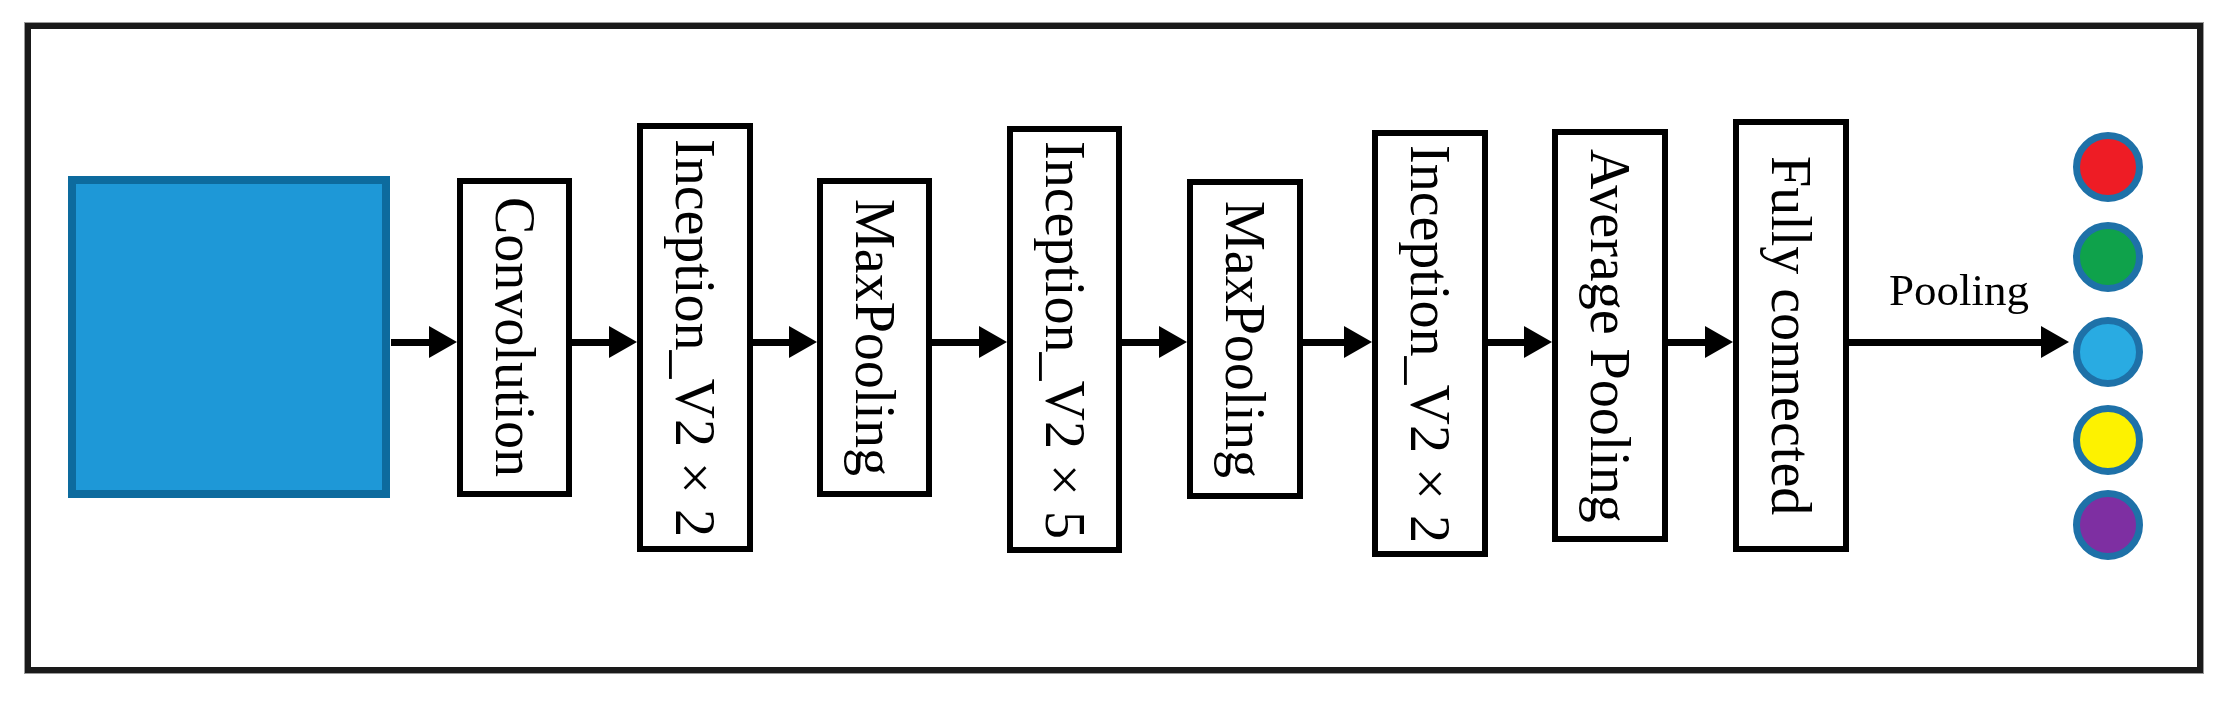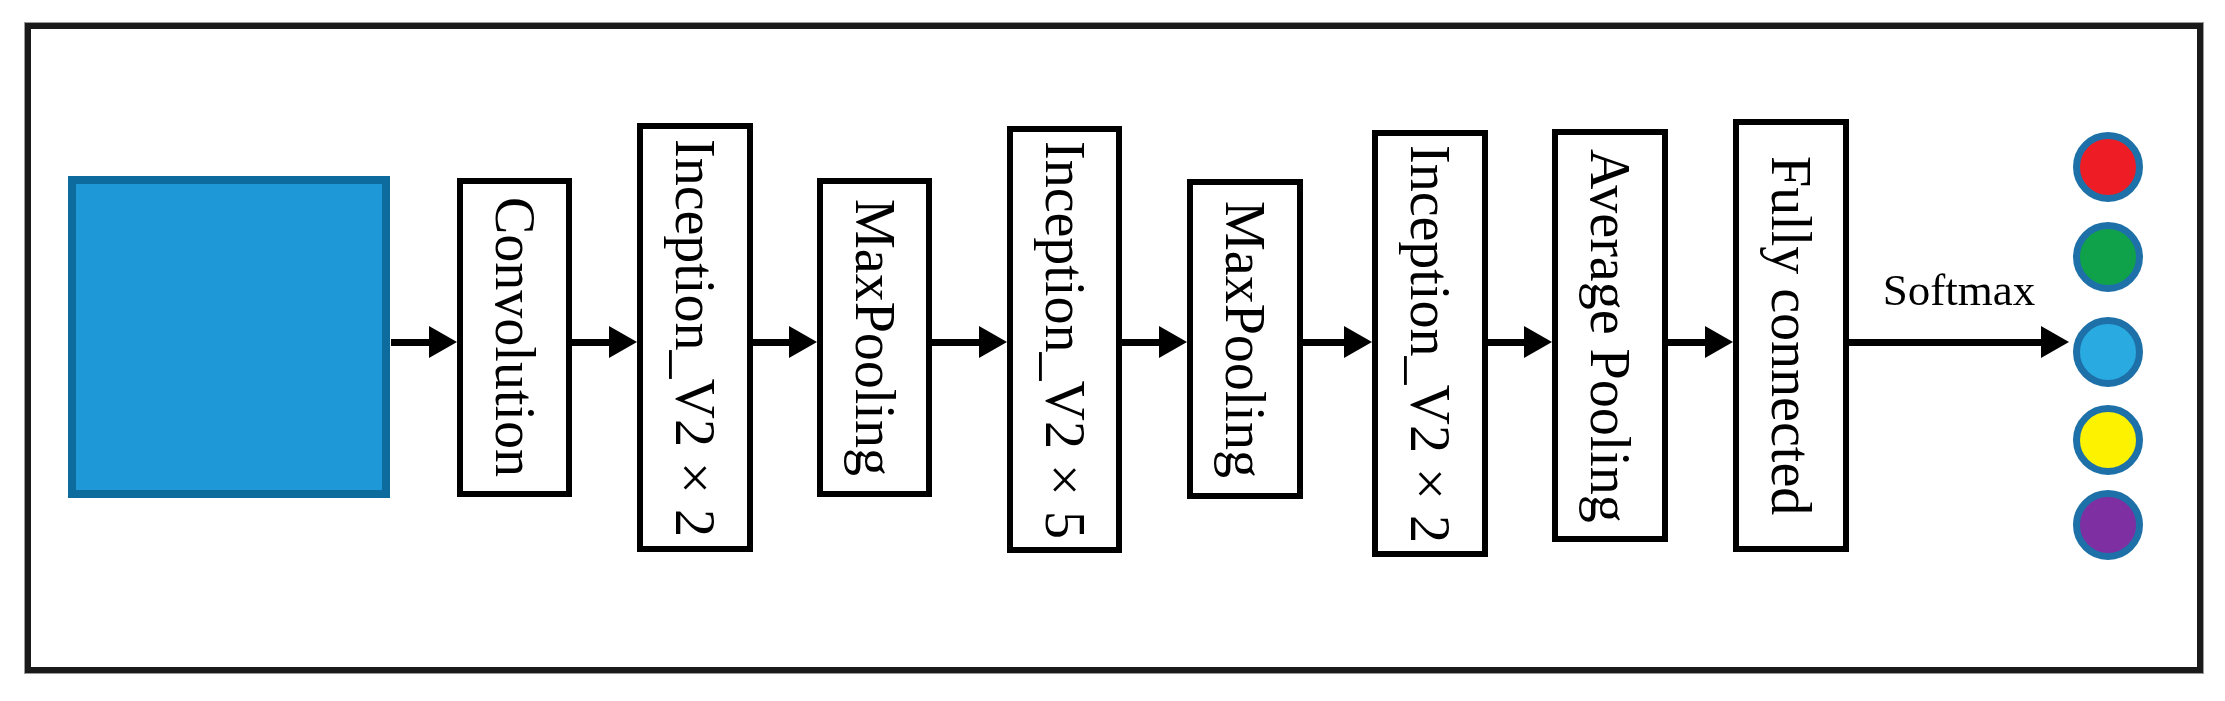--- a/index.html
+++ b/index.html
@@ -196,21 +196,21 @@
 
   <div class="arrow a7">
     <span class="shaft"></span>
     <span class="head"></span>
   </div>
 
   <div class="box s7">
     <span class="vtext">Fully connected</span>
   </div>
 
-  <div class="softmax-label">Softmax</div>
+  <div class="softmax-label">Pooling</div>
 
   <div class="arrow a8">
     <span class="shaft"></span>
     <span class="head"></span>
   </div>
 
   <div class="circle c0" style="background-color: rgb(238, 28, 37); border-color: rgb(30, 113, 168);"></div>
   <div class="circle c1" style="background-color: rgb(15, 162, 75); border-color: rgb(30, 113, 168);"></div>
   <div class="circle c2" style="background-color: rgb(41, 171, 226); border-color: rgb(30, 113, 168);"></div>
   <div class="circle c3" style="background-color: rgb(253, 242, 0); border-color: rgb(30, 113, 168);"></div>

